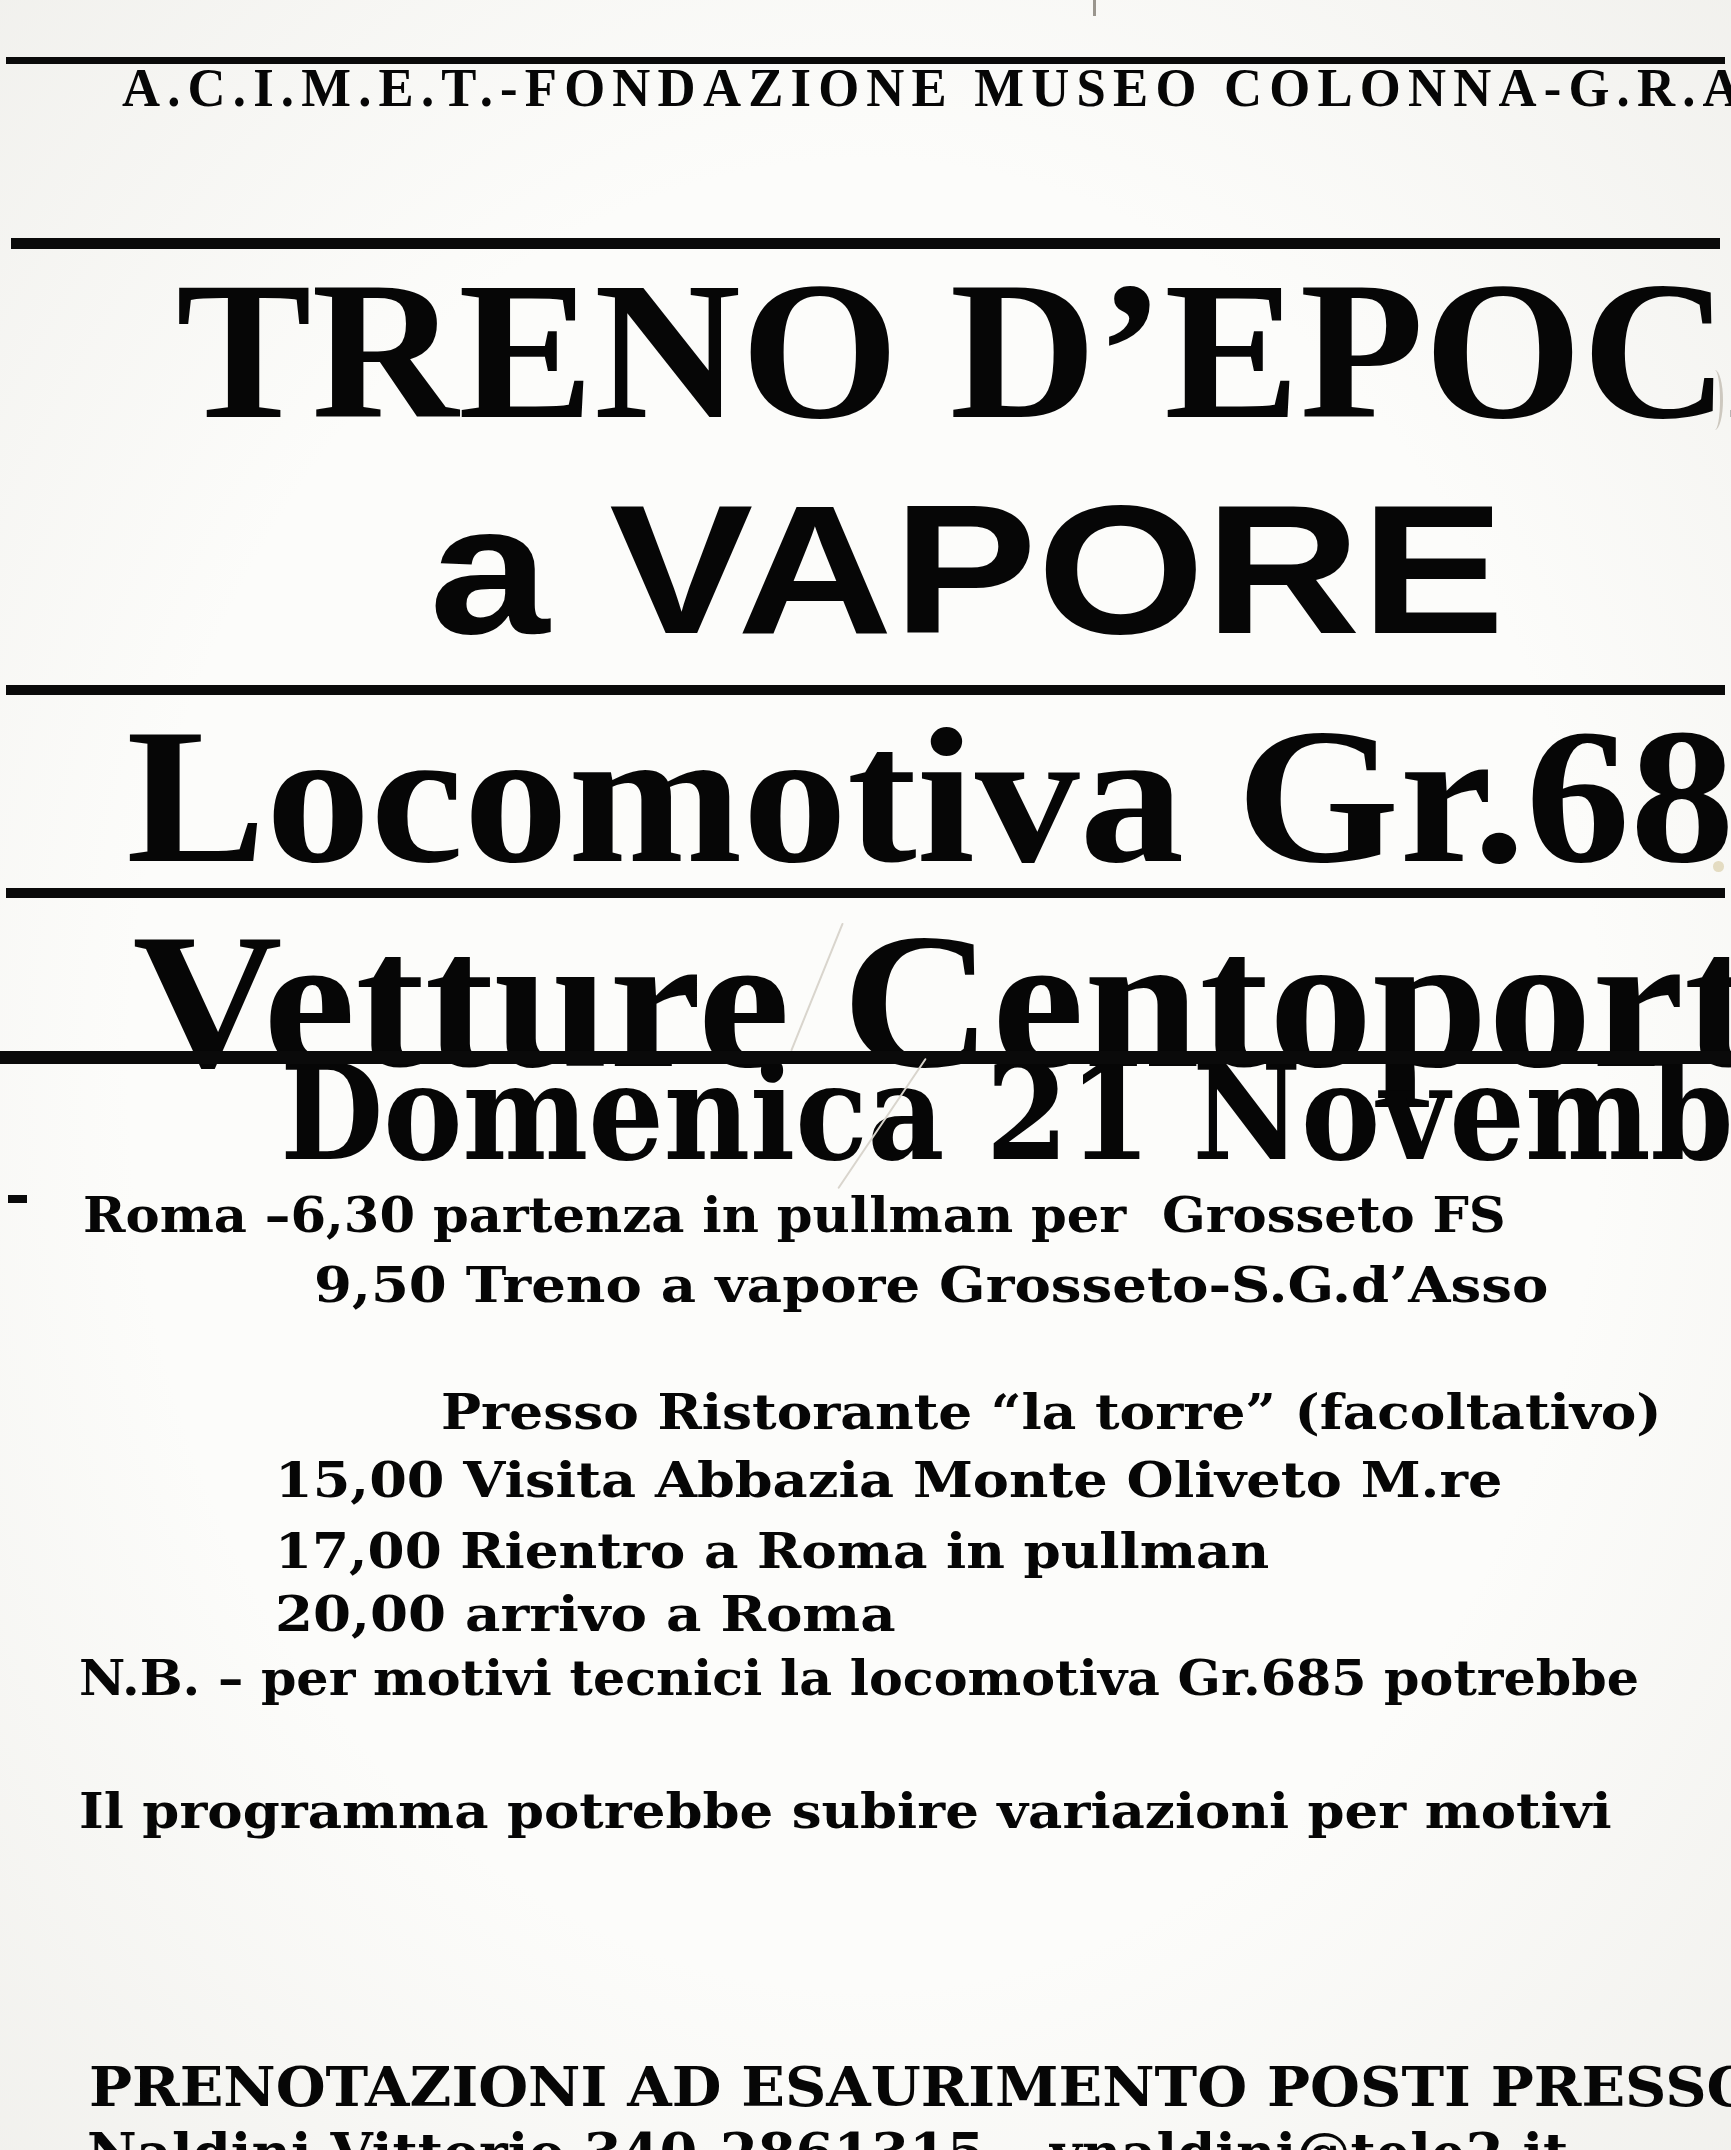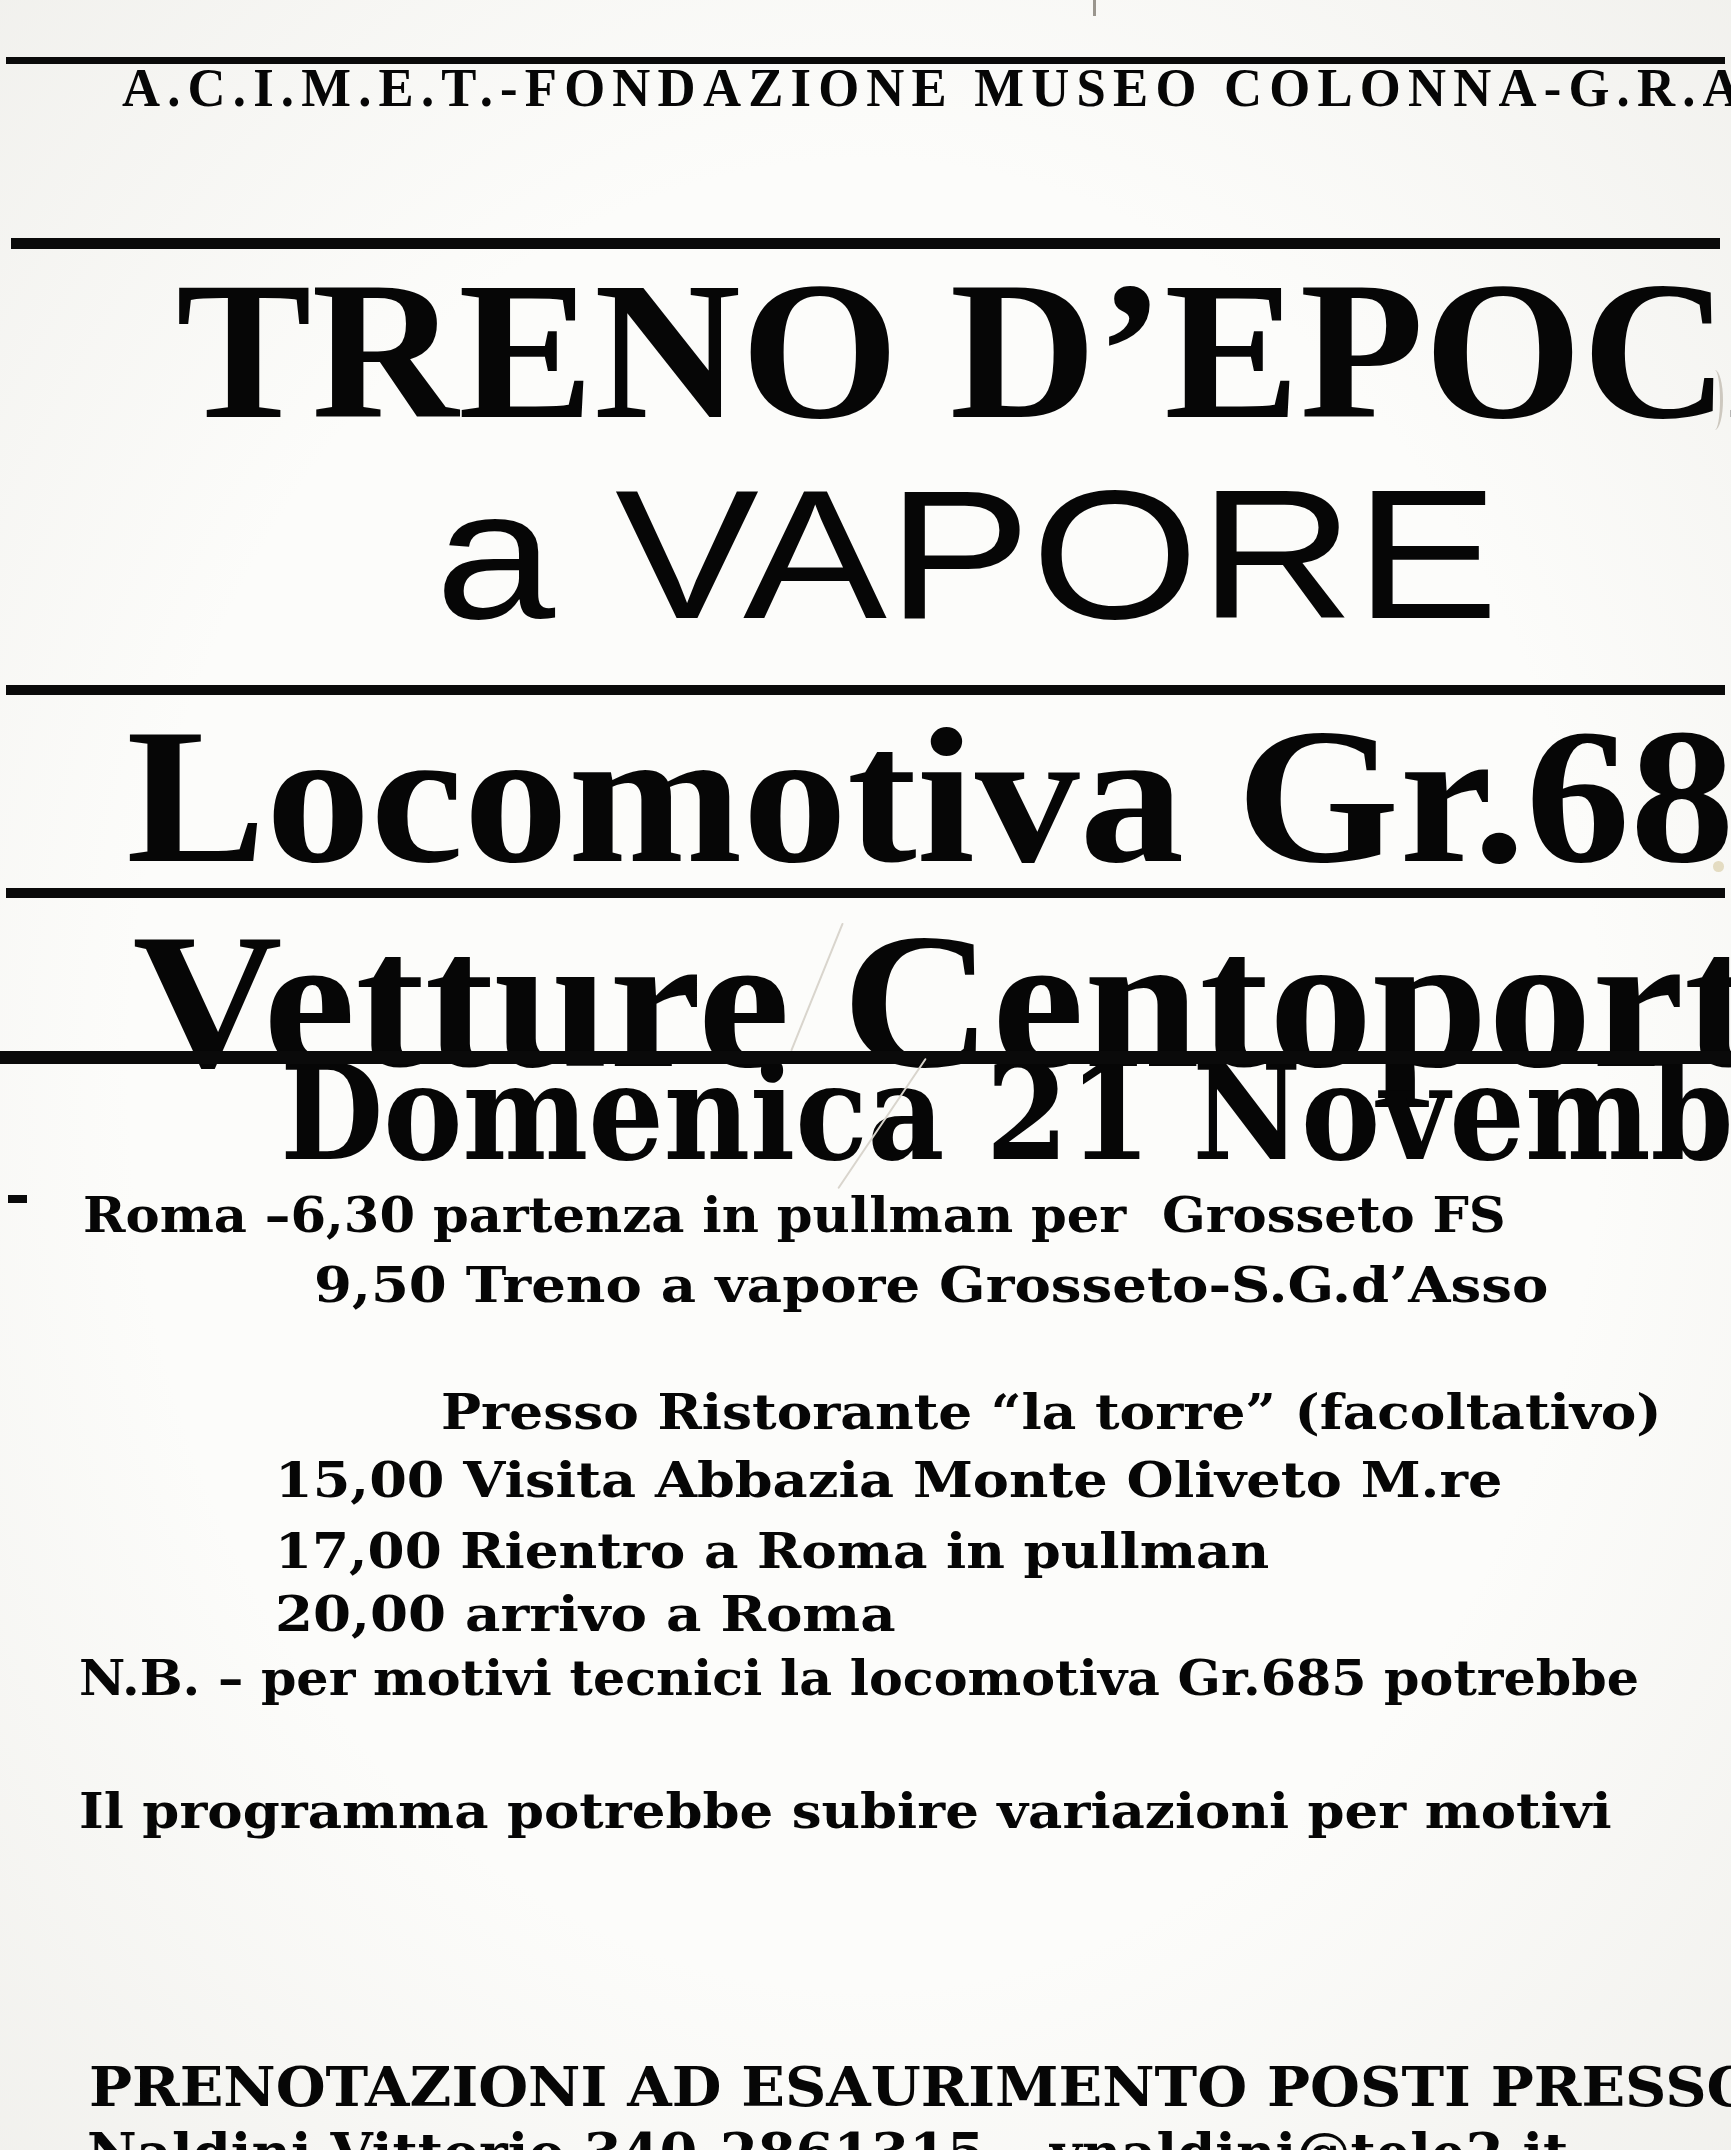--- a/index.html
+++ b/index.html
@@ -24,21 +24,21 @@
     color: #060606;
   }
   .center { left: 0; width: 1731px; text-align: center; }
   .fit { display: inline-block; white-space: pre; }
   .fit.c { transform-origin: 50% 50%; }
   .fit.l { transform-origin: 0 50%; }
 
   .org      { top: 4.5px;  font-family: "Liberation Serif", serif; font-weight: bold; font-size: 55px; letter-spacing: 7.5px; }
   .titling  { font-family: "Liberation Serif", serif; font-weight: bold; }
   .treno    { top: 54px;   font-size: 198px; }
-  .vapore   { top: 280px;  font-family: "Liberation Sans", sans-serif; font-weight: normal; font-size: 183px; text-align: center; }
+  .vapore   { top: 295px;  font-family: "Liberation Sans", sans-serif; font-weight: bold; font-size: 183px; text-align: center; }
   .locomotiva { top: 507px;  font-size: 193px; }
   .vetture    { top: 712px;  font-size: 193px; }
   .domenica   { top: 913px; font-family: "DejaVu Serif", serif; font-weight: bold; font-size: 133px; }
 
   .body-bold { font-family: "DejaVu Serif", serif; font-weight: bold; }
   .prog-head { top: 1076px; font-size: 51px; }
   .p70 { font-size: 48px; text-align: center; }
   .p74 { font-size: 55px; }
   .p72 { font-size: 54px; }
 

